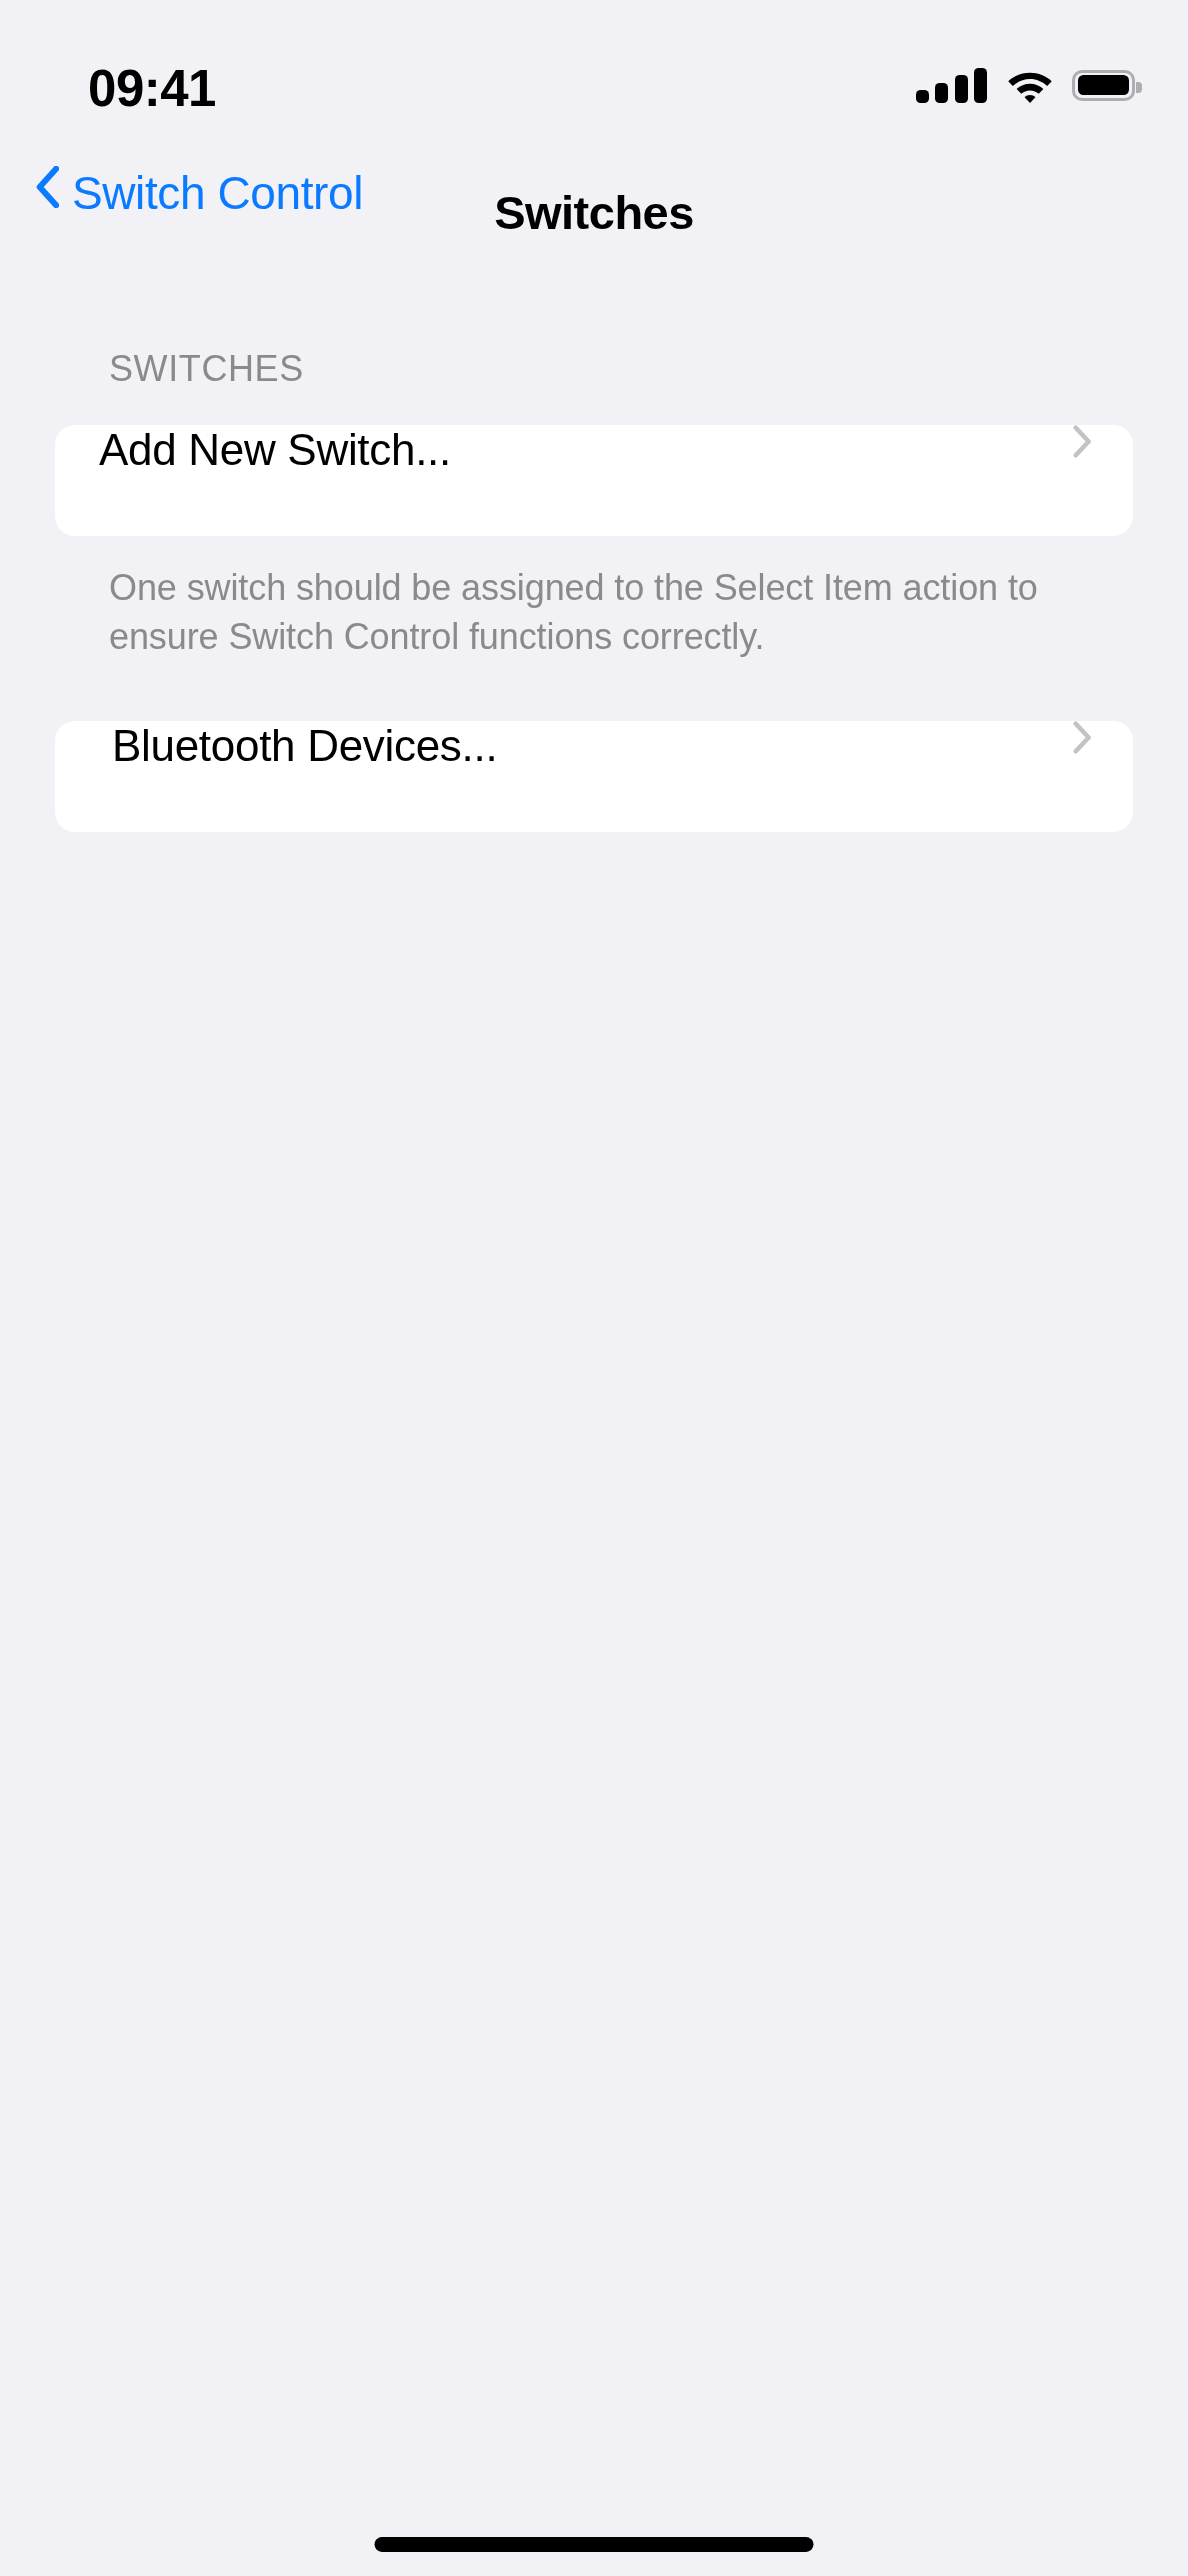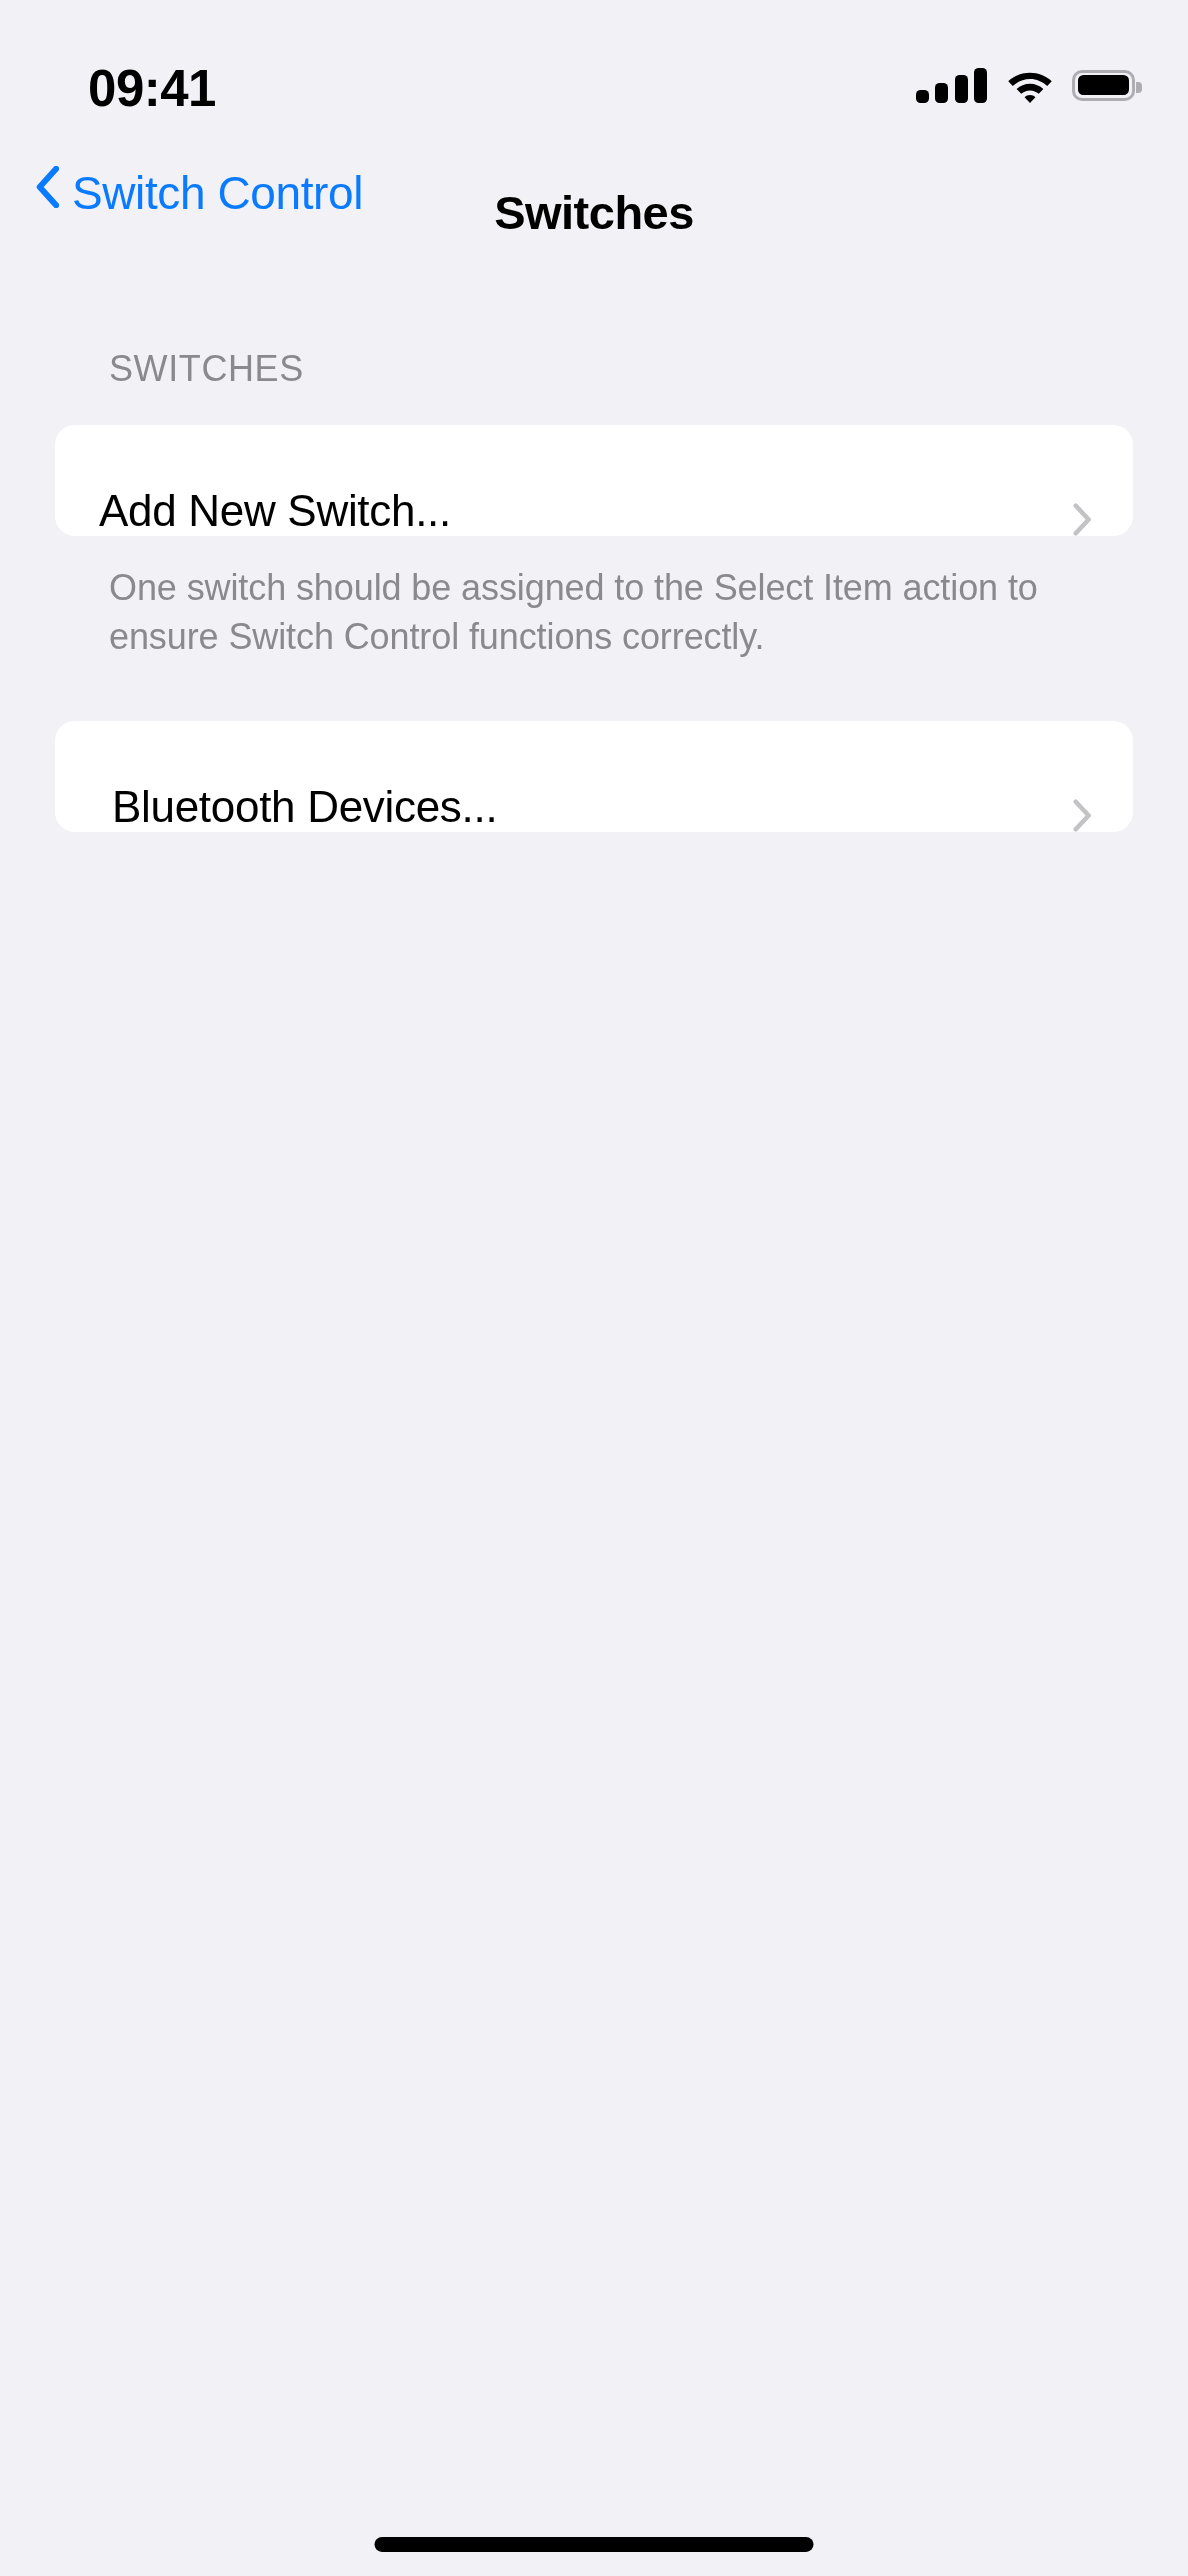--- a/index.html
+++ b/index.html
@@ -154,21 +154,21 @@
   .card {
     margin: 35px 55px 0 55px;
     background: #ffffff;
     border-radius: 20px;
     overflow: hidden;
   }
   .card.spaced { margin-top: 60px; padding-left: 13px; }
   .row {
     height: 111px;
     display: flex;
-    align-items: flex-end;
+    align-items: flex-start;
     padding: 0 42px 0 44px;
     box-sizing: border-box;
     cursor: pointer;
   }
   .row-label {
     flex: 1;
     font-size: 44px;
     color: #000000;
     letter-spacing: -0.3px;
   }

